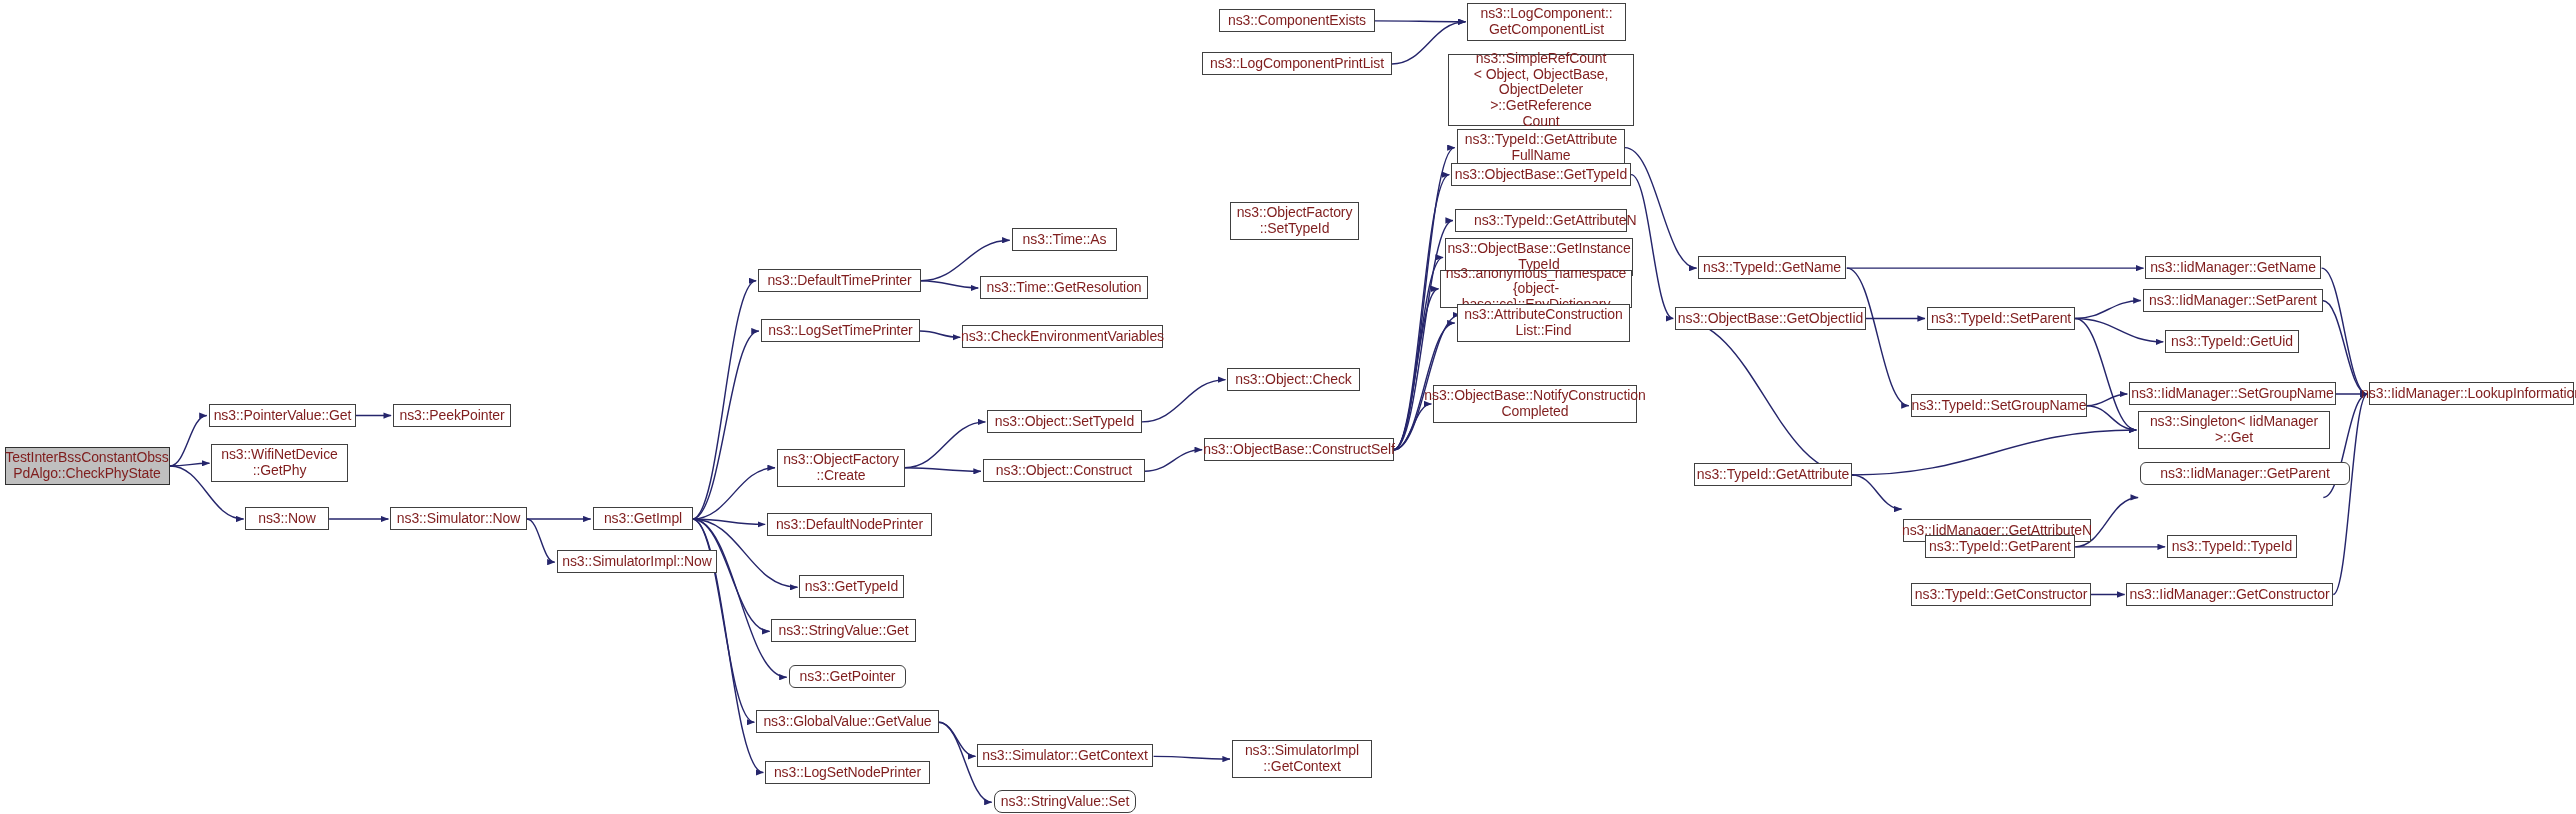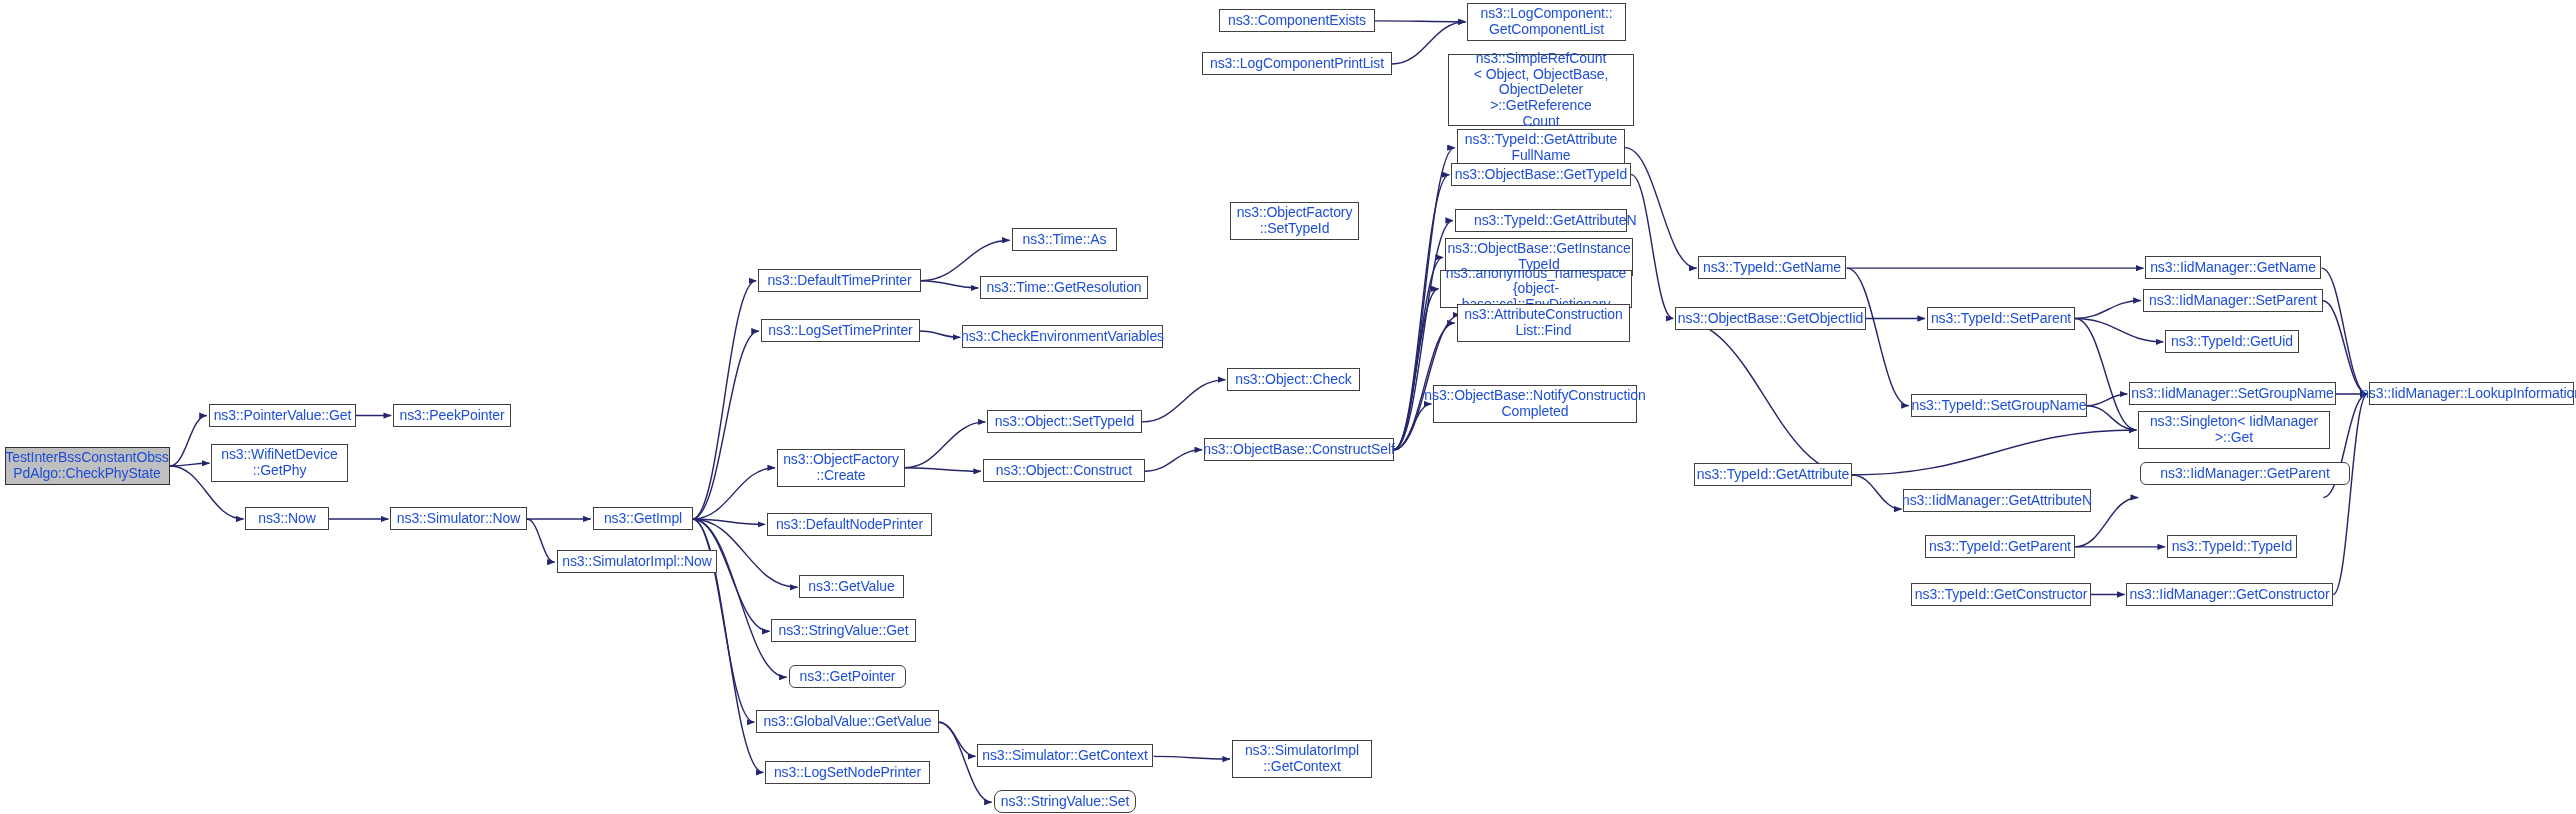--- a/index.html
+++ b/index.html
@@ -21,21 +21,21 @@
     left: 0; top: 0;
     width: 2576px;
     height: 815px;
     pointer-events: none;
   }
   .gnode {
     position: absolute;
     box-sizing: border-box;
     border: 0.9px solid #404040;
     background: #ffffff;
-    color: #1d4ed8;
+    color: #7f1d1d;
     font-size: 14px;
     line-height: 1.12;
     text-align: center;
     display: flex;
     align-items: center;
     justify-content: center;
     padding: 0.9px 3.6px;
     white-space: pre-line;
     letter-spacing: -0.1px;
   }
@@ -126,21 +126,21 @@
       <div class="gnode" style="left: 593px; top: 507px; width: 100px; height: 23.4px;">ns3::GetImpl</div>
       <div class="gnode" style="left: 557px; top: 550px; width: 160px; height: 23.4px;">ns3::SimulatorImpl::Now</div>
       <div class="gnode" style="left: 758px; top: 269px; width: 163px; height: 23.4px;">ns3::DefaultTimePrinter</div>
       <div class="gnode" style="left: 761px; top: 319px; width: 159px; height: 23.4px;">ns3::LogSetTimePrinter</div>
       <div class="gnode" style="left: 1012px; top: 228px; width: 105px; height: 23.4px;">ns3::Time::As</div>
       <div class="gnode" style="left: 980px; top: 276px; width: 168px; height: 23.4px;">ns3::Time::GetResolution</div>
       <div class="gnode" style="left: 962px; top: 325px; width: 201px; height: 23.4px;">ns3::CheckEnvironmentVariables</div>
       <div class="gnode" style="left: 777px; top: 449px; width: 128px; height: 38px;">ns3::ObjectFactory
 ::Create</div>
       <div class="gnode" style="left: 767px; top: 513px; width: 165px; height: 23.4px;">ns3::DefaultNodePrinter</div>
-      <div class="gnode" style="left: 799px; top: 575px; width: 105px; height: 23.4px;">ns3::GetValue</div>
+      <div class="gnode" style="left: 799px; top: 575px; width: 105px; height: 23.4px;">ns3::GetTypeId</div>
       <div class="gnode" style="left: 771px; top: 619px; width: 145px; height: 23.4px;">ns3::StringValue::Get</div>
       <div class="gnode" style="left: 789px; top: 665px; width: 117px; height: 23.4px; border-radius: 6px;">ns3::GetPointer</div>
       <div class="gnode" style="left: 756px; top: 710px; width: 183px; height: 23.4px;">ns3::GlobalValue::GetValue</div>
       <div class="gnode" style="left: 765px; top: 761px; width: 165px; height: 23.4px;">ns3::LogSetNodePrinter</div>
       <div class="gnode" style="left: 987px; top: 410px; width: 155px; height: 23.4px;">ns3::Object::SetTypeId</div>
       <div class="gnode" style="left: 983px; top: 459px; width: 162px; height: 23.4px;">ns3::Object::Construct</div>
       <div class="gnode" style="left: 977px; top: 744px; width: 176px; height: 23.4px;">ns3::Simulator::GetContext</div>
       <div class="gnode" style="left: 994px; top: 790px; width: 142px; height: 23.4px; border-radius: 8px;">ns3::StringValue::Set</div>
       <div class="gnode" style="left: 1232px; top: 740px; width: 140px; height: 38px;">ns3::SimulatorImpl
 ::GetContext</div>
@@ -167,21 +167,21 @@
 {object-base::cc}::EnvDictionary</div>
       <div class="gnode" style="left: 1457px; top: 304px; width: 173px; height: 38px;">ns3::AttributeConstruction
 List::Find</div>
       <div class="gnode" style="left: 1433px; top: 385px; width: 204px; height: 38px;">ns3::ObjectBase::NotifyConstruction
 Completed</div>
       <div class="gnode" style="left: 1698px; top: 256px; width: 148px; height: 23.4px;">ns3::TypeId::GetName</div>
       <div class="gnode" style="left: 1675px; top: 307px; width: 191px; height: 23.4px;">ns3::ObjectBase::GetObjectIid</div>
       <div class="gnode" style="left: 1694px; top: 463px; width: 158px; height: 23.4px;">ns3::TypeId::GetAttribute</div>
       <div class="gnode" style="left: 1927px; top: 307px; width: 148px; height: 23.4px;">ns3::TypeId::SetParent</div>
       <div class="gnode" style="left: 1911px; top: 394px; width: 176px; height: 23.4px;">ns3::TypeId::SetGroupName</div>
-      <div class="gnode" style="left: 1903px; top: 489px; width: 188px; height: 23.4px;">ns3::IidManager::GetAttributeN</div>
+      <div class="gnode" style="left: 1903px; top: 519px; width: 188px; height: 23.4px;">ns3::IidManager::GetAttributeN</div>
       <div class="gnode" style="left: 1925px; top: 535px; width: 150px; height: 23.4px;">ns3::TypeId::GetParent</div>
       <div class="gnode" style="left: 1911px; top: 583px; width: 180px; height: 23.4px;">ns3::TypeId::GetConstructor</div>
       <div class="gnode" style="left: 2145px; top: 256px; width: 176px; height: 23.4px;">ns3::IidManager::GetName</div>
       <div class="gnode" style="left: 2143px; top: 289px; width: 180px; height: 23.4px;">ns3::IidManager::SetParent</div>
       <div class="gnode" style="left: 2165px; top: 330px; width: 134px; height: 23.4px;">ns3::TypeId::GetUid</div>
       <div class="gnode" style="left: 2129px; top: 382px; width: 207px; height: 23.4px;">ns3::IidManager::SetGroupName</div>
       <div class="gnode" style="left: 2138px; top: 411px; width: 192px; height: 38px;">ns3::Singleton&lt; IidManager
 &gt;::Get</div>
       <div class="gnode" style="left: 2140px; top: 462px; width: 210px; height: 23.4px; border-radius: 6px;">ns3::IidManager::GetParent</div>
       <div class="gnode" style="left: 2167px; top: 535px; width: 130px; height: 23.4px;">ns3::TypeId::TypeId</div>

